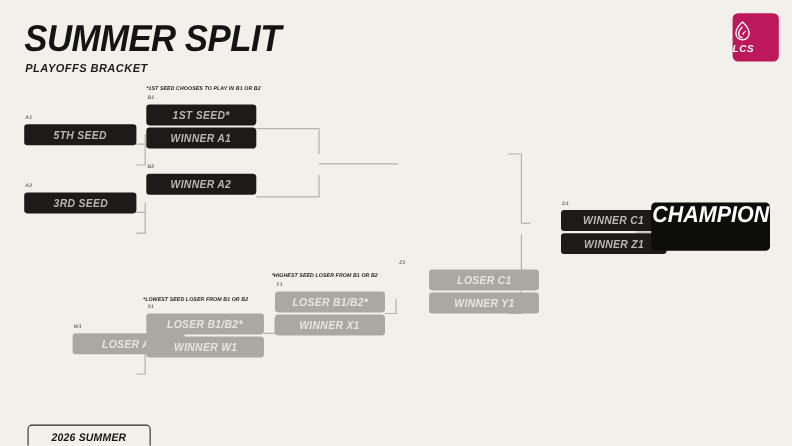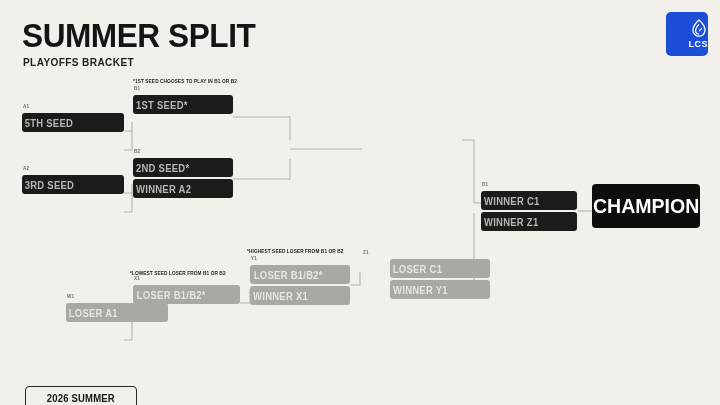--- a/index.html
+++ b/index.html
@@ -13,20 +13,21 @@
     font-family: "Liberation Sans", sans-serif;
     overflow: hidden;
     position: relative;
   }
 
   #stage {
     position: absolute;
     left: 0; top: 0;
     width: 712px;
     height: 405px;
+    font-style: italic;
   }
 
   
   .title {
     position: absolute;
     left: 22px;
     top: 18px;
     font-size: 34px;
     line-height: 34px;
     font-weight: 900;
@@ -50,25 +51,25 @@
     white-space: nowrap;
   }
 
   
   .logo {
     position: absolute;
     left: 666px;
     top: 12px;
     width: 42px;
     height: 44px;
-    background: #1d4ed8;
+    background: #be185d;
     border-radius: 5px;
     display: flex;
     flex-direction: column;
-    align-items: flex-end;
+    align-items: flex-start;
     justify-content: center;
   }
   .logo-mark { display:block; margin-bottom: 1px; }
   .logo-text {
     font-size: 9px;
     font-weight: 900;
     color: #ffffff;
     letter-spacing: 0.5px;
     line-height: 9px;
   }
@@ -85,21 +86,21 @@
     font-weight: 700;
     color: #6f6d68;
     letter-spacing: 0.2px;
   }
 
   .slot {
     height: 19px;
     border-radius: 3px;
     display: flex;
     align-items: center;
-    justify-content: flex-start;
+    justify-content: center;
     font-size: 10.5px;
     font-weight: 900;
     letter-spacing: 0.3px;
     white-space: nowrap;
     box-sizing: border-box;
   }
   .slot .txt {
     transform: scaleX(0.9);
     transform-origin: center center;
     display: block;
@@ -131,21 +132,21 @@
   
   .champion {
     position: absolute;
     left: 592px;
     top: 184px;
     width: 108px;
     height: 44px;
     background: #0d0d0c;
     border-radius: 4px;
     display: flex;
-    align-items: center;
+    align-items: flex-start;
     justify-content: center;
   }
   .champion span {
     font-size: 21px;
     font-weight: 900;
     color: #ffffff;
     letter-spacing: 0px;
     transform: scaleX(0.93);
     white-space: nowrap;
   }
@@ -239,34 +240,34 @@
     <div class="slot">
         <span class="txt">3RD SEED</span>
       </div>
   </div>
 
   <div class="match dark" style="left:133px; top:95px; width:100px;">
     <div class="mlabel">B1</div>
     <div class="slot">
         <span class="txt">1ST SEED*</span>
       </div>
+    <div class="slot">
+        <span class="txt">WINNER A1</span>
+      </div>
   </div>
 
   <div class="match dark" style="left:133px; top:158px; width:100px;">
     <div class="mlabel">B2</div>
     <div class="slot">
-        <span class="txt">2ND SEED*</span>
-      </div>
-    <div class="slot">
         <span class="txt">WINNER A2</span>
       </div>
   </div>
 
 
-  <div class="match dark" style="left:481px; top:191px; width:96px;">
+  <div class="match dark" style="left:510px; top:191px; width:96px;">
     <div class="mlabel">D1</div>
     <div class="slot">
         <span class="txt">WINNER C1</span>
       </div>
     <div class="slot">
         <span class="txt">WINNER Z1</span>
       </div>
   </div>
 
   <div class="match grey" style="left:22px; top:303px; width:102px;margin-left:44px;">
@@ -274,33 +275,36 @@
     <div class="slot">
         <span class="txt">LOSER A1</span>
       </div>
   </div>
 
   <div class="match grey" style="left:133px; top:285px; width:107px;">
     <div class="mlabel">X1</div>
     <div class="slot">
         <span class="txt">LOSER B1/B2*</span>
       </div>
+    <div class="slot">
+        <span class="txt">WINNER W1</span>
+      </div>
   </div>
 
   <div class="match grey" style="left:250px; top:265px; width:100px;">
     <div class="mlabel">Y1</div>
     <div class="slot">
         <span class="txt">LOSER B1/B2*</span>
       </div>
     <div class="slot">
         <span class="txt">WINNER X1</span>
       </div>
   </div>
 
-  <div class="match grey" style="left:362px; top:259px; width:100px;padding-left:28px;">
+  <div class="match grey" style="left:362px; top:245px; width:100px;padding-left:28px;">
     <div class="mlabel">Z1</div>
     <div class="slot">
         <span class="txt">LOSER C1</span>
       </div>
     <div class="slot">
         <span class="txt">WINNER Y1</span>
       </div>
   </div>
 
   <div class="champion">

